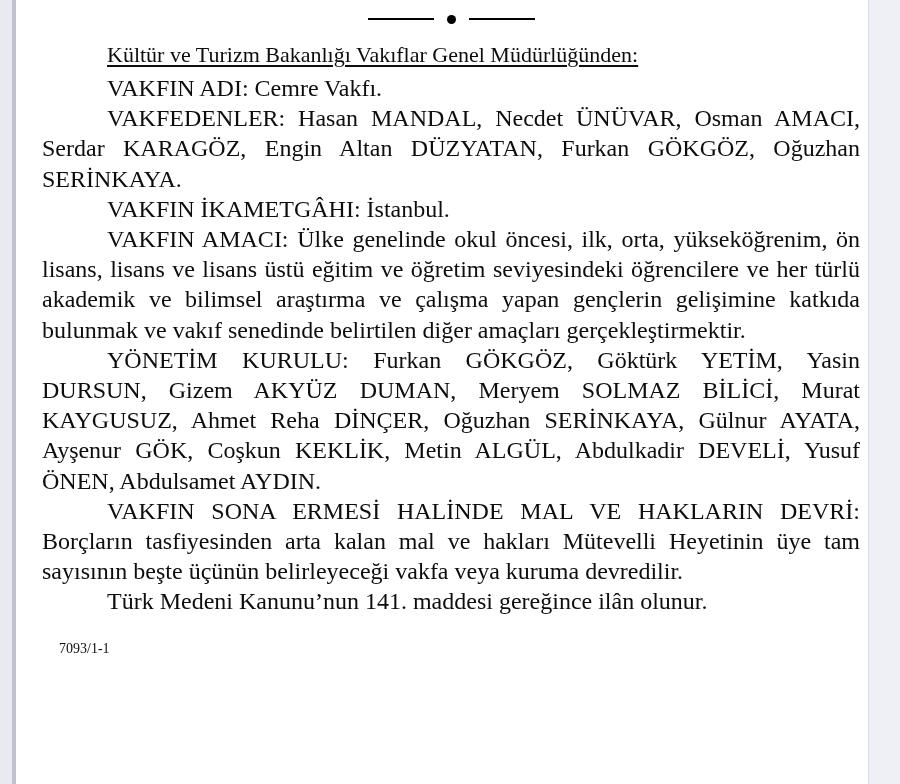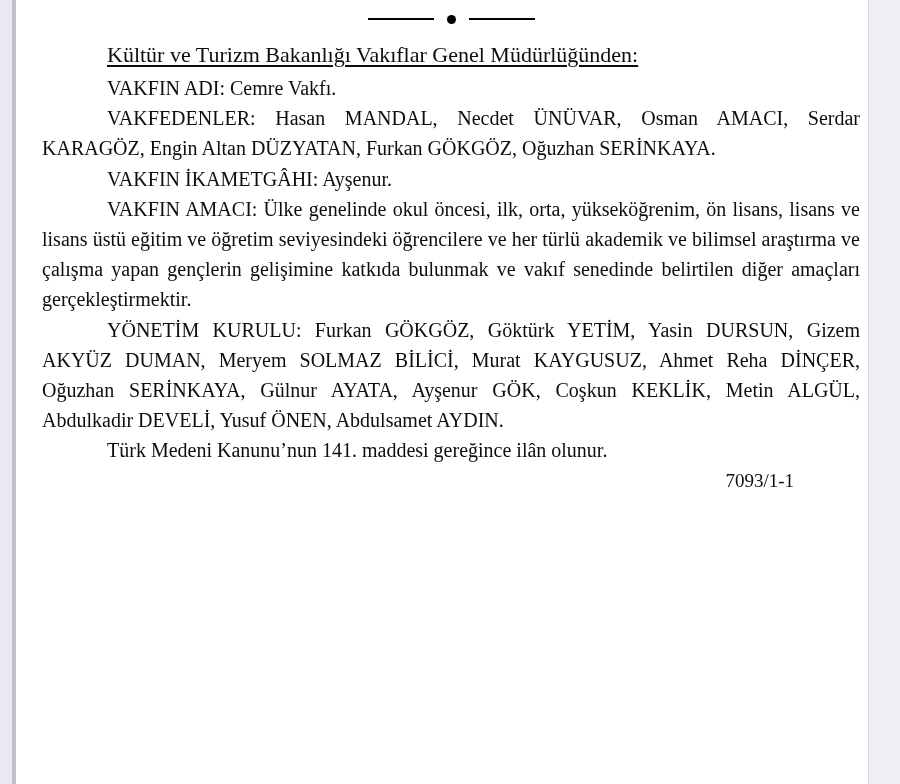--- a/index.html
+++ b/index.html
@@ -64,30 +64,30 @@
   .heading .underlined {
     text-decoration: underline;
     text-decoration-thickness: 2px;
     text-underline-offset: 3px;
   }
   .body-text {
     margin-top: 3px;
   }
   p.para {
     margin: 0;
-    font-size: 20px;
+    font-size: 24px;
     line-height: 30.2px;
     text-align: justify;
     text-indent: 65px;
   }
   p.ref {
-    margin: 0;
-    font-size: 19px;
+    margin: 17px;
+    font-size: 14px;
     line-height: 30.2px;
-    text-align: right;
+    text-align: left;
     text-indent: 0;
     padding-right: 66px;
   }
 </style>
 </head>
 <body>
 
 <div class="edge-strip-left"></div>
 <div class="edge-strip-right"></div>
 
@@ -97,20 +97,21 @@
     <div class="line"></div>
     <div class="dot"></div>
     <div class="line"></div>
   </div>
 
   <p class="heading"><span class="underlined">Kültür ve Turizm Bakanlığı Vakıflar Genel Müdürlüğünden:</span></p>
 
   <div class="body-text">
     <p class="para">VAKFIN ADI: Cemre Vakfı.</p>
     <p class="para">VAKFEDENLER: Hasan MANDAL, Necdet ÜNÜVAR, Osman AMACI, Serdar KARAGÖZ, Engin Altan DÜZYATAN, Furkan GÖKGÖZ, Oğuzhan SERİNKAYA.</p>
-    <p class="para">VAKFIN İKAMETGÂHI: Ayşenur.</p>
+    <p class="para">VAKFIN İKAMETGÂHI: İstanbul.</p>
     <p class="para">VAKFIN AMACI: Ülke genelinde okul öncesi, ilk, orta, yükseköğrenim, ön lisans, lisans ve lisans üstü eğitim ve öğretim seviyesindeki öğrencilere ve her türlü akademik ve bilimsel araştırma ve çalışma yapan gençlerin gelişimine katkıda bulunmak ve vakıf senedinde belirtilen diğer amaçları gerçekleştirmektir.</p>
     <p class="para">YÖNETİM KURULU: Furkan GÖKGÖZ, Göktürk YETİM, Yasin DURSUN, Gizem AKYÜZ DUMAN, Meryem SOLMAZ BİLİCİ, Murat KAYGUSUZ, Ahmet Reha DİNÇER, Oğuzhan SERİNKAYA, Gülnur AYATA, Ayşenur GÖK, Coşkun KEKLİK, Metin ALGÜL, Abdulkadir DEVELİ, Yusuf ÖNEN, Abdulsamet AYDIN.</p>
+    <p class="para">VAKFIN SONA ERMESİ HALİNDE MAL VE HAKLARIN DEVRİ: Borçların tasfiyesinden arta kalan mal ve hakları Mütevelli Heyetinin üye tam sayısının beşte üçünün belirleyeceği vakfa veya kuruma devredilir.</p>
     <p class="para">Türk Medeni Kanunu’nun 141. maddesi gereğince ilân olunur.</p>
     <p class="ref">7093/1-1</p>
   </div>
 
 </div>
 
 </body></html>

